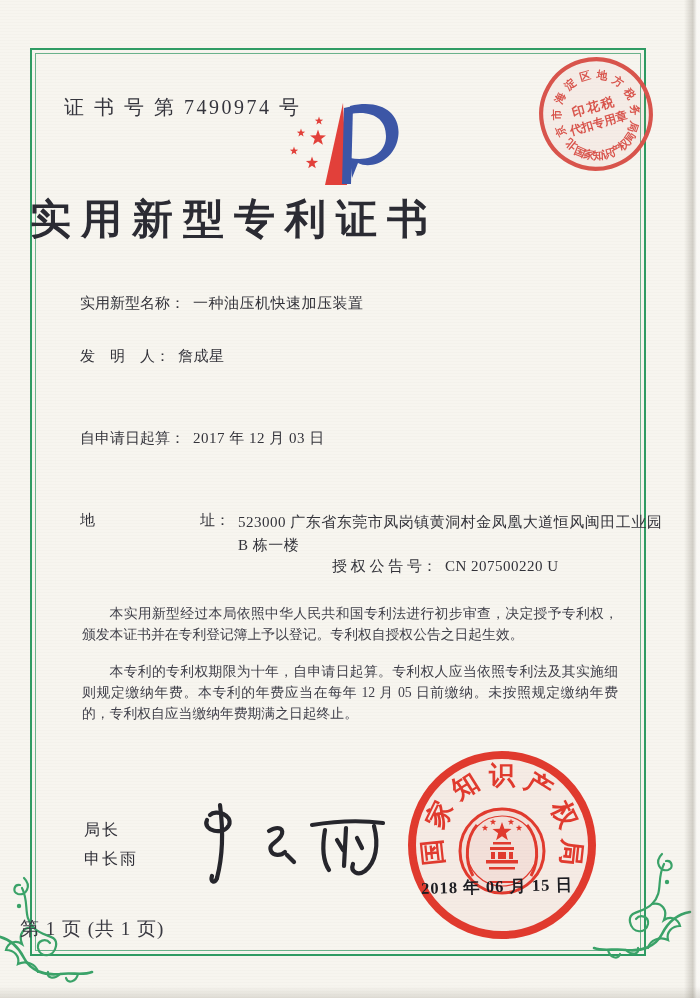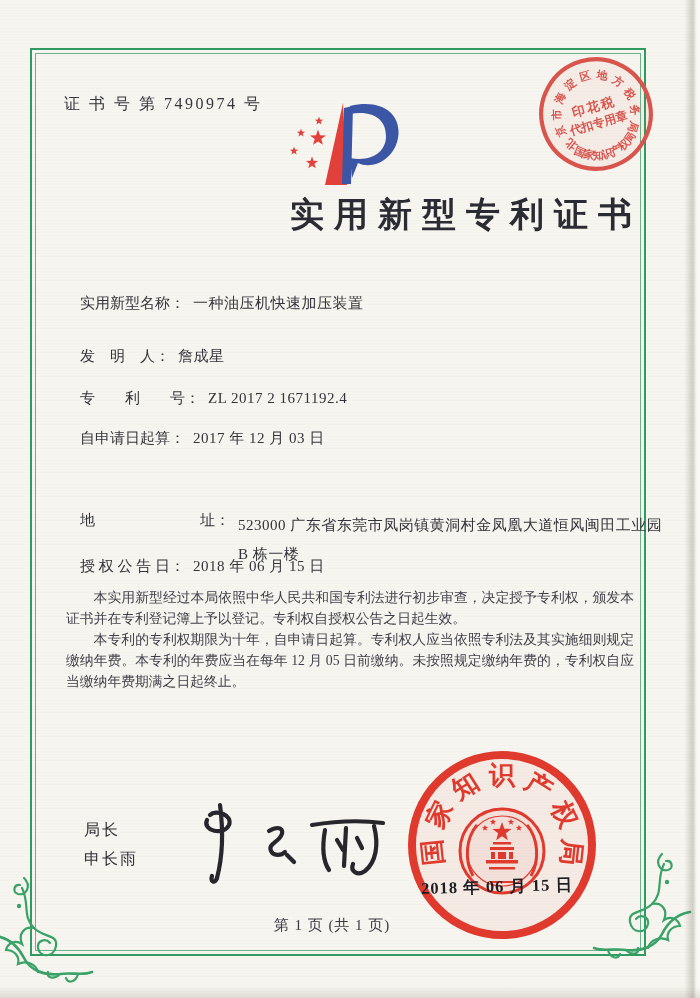--- a/index.html
+++ b/index.html
@@ -12,35 +12,35 @@
   }
   .abs{position:absolute;}
   
   .frame{position:absolute;left:30px;top:48px;width:612px;height:904px;border:2px solid #2f9b63;}
   .frame-inner{position:absolute;inset:3px;border:1px solid #6ab28b;}
   
   .edge-r{position:absolute;top:0;left:684px;width:16px;height:998px;
     background:linear-gradient(to right, rgba(0,0,0,0) 0%, rgba(110,104,92,0.28) 55%, rgba(250,249,246,0.9) 80%);}
   .edge-b{position:absolute;left:0;top:986px;width:700px;height:12px;
     background:linear-gradient(to bottom, rgba(0,0,0,0), rgba(110,104,92,0.18));}
-  .certno{left:64px;top:94px;font-size:16px;letter-spacing:2.5px;color:#35353d;}
-  .title{left:30px;top:192px;width:612px;text-align:right;font-size:34px;font-weight:bold;
+  .certno{left:64px;top:94px;font-size:20px;letter-spacing:2.5px;color:#35353d;}
+  .title{left:30px;top:192px;width:612px;text-align:left;font-size:41px;font-weight:bold;
     letter-spacing:10px;color:#2b2b33;}
   .frow{position:absolute;left:80px;font-size:15px;color:#33333a;white-space:nowrap;}
   .flabel{color:#33333a;}
   .fvalue{margin-left:8px;letter-spacing:0.5px;}
   .frow.addr{white-space:normal;}
-  .addr .fvalue{display:inline-block;vertical-align:top;width:432px;line-height:29px;white-space:normal;}
+  .addr .fvalue{display:inline-block;vertical-align:top;width:432px;line-height:23px;white-space:normal;}
   .paras{position:absolute;left:66px;top:587px;width:568px;font-size:13.8px;line-height:21px;
     text-align:justify;color:#40404a;}
-  .paras p{margin:0;text-indent:2em;}
+  .paras p{margin:16px;text-indent:2em;}
   .sigword{font-size:16px;color:#2f2f37;letter-spacing:2px;text-align:center;}
   .sealdate{left:421px;top:876px;font-size:16.5px;color:#1d1d22;letter-spacing:1px;
     transform:rotate(-1.5deg);z-index:6;font-weight:bold;}
-  .footer{left:26px;top:916px;width:612px;text-align:center;font-size:15px;color:#3a3a42;letter-spacing:1px;}
+  .footer{left:20px;top:916px;width:612px;text-align:left;font-size:19px;color:#3a3a42;letter-spacing:1px;}
   svg text{font-family:"Liberation Serif","DejaVu Serif",serif;}
   .sch{font-size:26px;fill:#e03a2e;text-anchor:middle;font-weight:bold;}
   .tch{font-size:10.5px;fill:#d8544c;text-anchor:middle;font-weight:bold;}
   .tcenter{fill:#d8544c;text-anchor:middle;font-weight:bold;}
   .sealwrap{z-index:5;}
   .taxwrap{z-index:4;transform:rotate(-16deg);}
 </style>
 </head>
 <body>
 
@@ -91,31 +91,28 @@
   </svg>
 
   <div class="abs title">实用新型专利证书</div>
 
   <div class="frow" style="top:294px">
     <span class="flabel">实用新型名称：</span><span class="fvalue">一种油压机快速加压装置</span>
   </div>
   <div class="frow" style="top:347px">
     <span class="flabel">发　明　人：</span><span class="fvalue">詹成星</span>
   </div>
-  <div class="frow" style="top:389px">
-    <span class="flabel">专　　利　　号：</span><span class="fvalue">ZL 2017 2 1671192.4</span>
-  </div>
   <div class="frow" style="top:429px">
     <span class="flabel">自申请日起算：</span><span class="fvalue">2017 年 12 月 03 日</span>
   </div>
   <div class="frow addr" style="top:511px">
     <span class="flabel" style="vertical-align:top">地　　　　　　　址：</span><span class="fvalue">523000 广东省东莞市凤岗镇黄洞村金凤凰大道恒风闽田工业园 B 栋一楼</span>
   </div>
-  <div class="frow" style="top:557px">
-    <span class="flabel">授 权 公 告 日：</span><span class="fvalue">2018 年 06 月 15 日</span>
+  <div class="frow" style="top:557px;left:332px">
+    <span class="flabel">授 权 公 告 号：</span><span class="fvalue">CN 207500220 U</span>
   </div>
 
   <div class="paras">
     <p>本实用新型经过本局依照中华人民共和国专利法进行初步审查，决定授予专利权，颁发本证书并在专利登记簿上予以登记。专利权自授权公告之日起生效。</p>
     <p>本专利的专利权期限为十年，自申请日起算。专利权人应当依照专利法及其实施细则规定缴纳年费。本专利的年费应当在每年 12 月 05 日前缴纳。未按照规定缴纳年费的，专利权自应当缴纳年费期满之日起终止。</p>
   </div>
 
   <div class="abs sigword" style="left:84px;top:820px">局长</div>
   <div class="abs sigword" style="left:84px;top:849px">申长雨</div>
 

